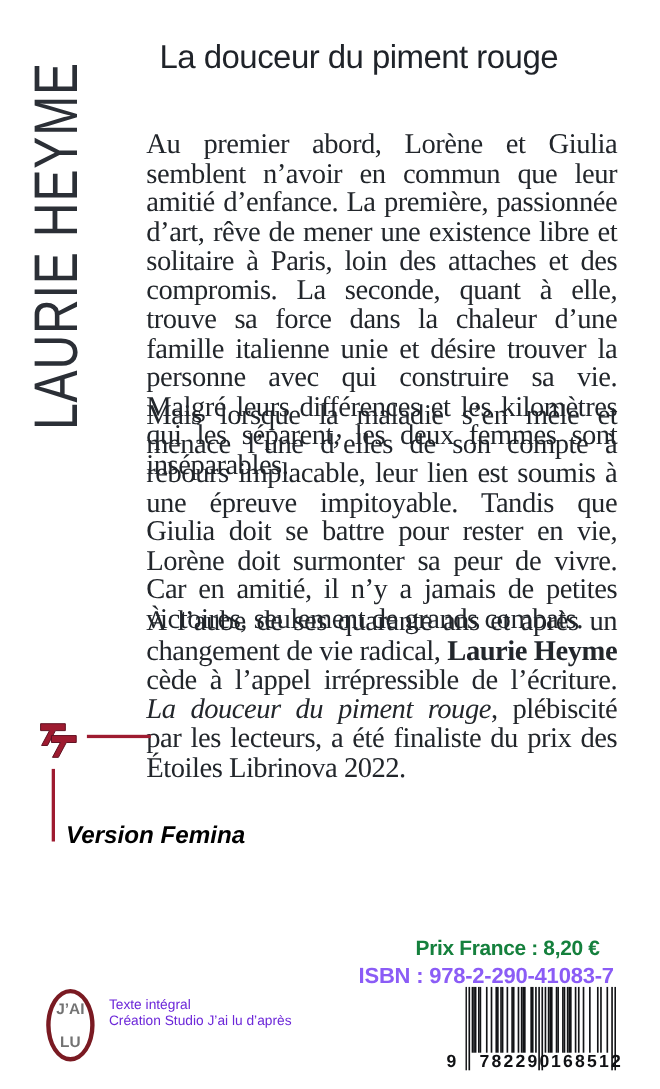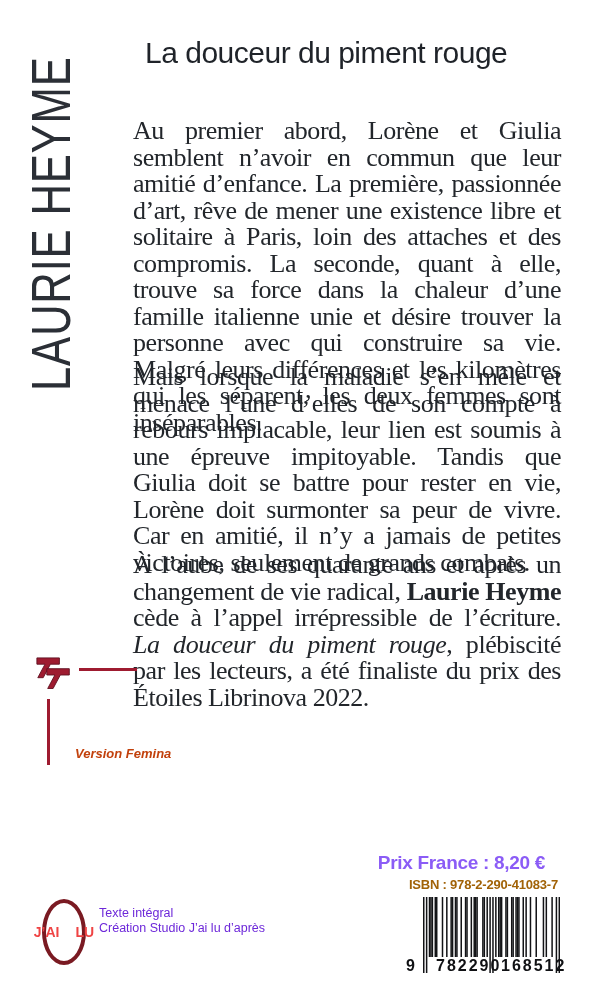--- a/index.html
+++ b/index.html
@@ -26,34 +26,34 @@
   .bio{top:526px;}
   .bio b{font-weight:700;}
   .bio i{font-style:italic;}
 
   
   .quote-icon{position:absolute;left:36px;top:656px;width:36px;height:38px;}
   .rule-h{position:absolute;left:79px;top:668px;width:58px;height:3px;background:#9e1b30;}
   .rule-v{position:absolute;left:47px;top:699px;width:3px;height:66px;background:#9e1b30;}
   .review-quote{position:absolute;left:75px;top:690px;width:492px;
     font-size:19px;line-height:27.5px;letter-spacing:-0.3px;color:#22262b;}
-  .review-source{position:absolute;left:75px;top:746px;
-    font-size:13px;font-weight:700;font-style:italic;color:#c2410c;}
+  .review-source{position:absolute;left:60px;top:746px;
+    font-size:22px;font-weight:700;font-style:italic;color:#000000;}
 
   
   .logo-oval{position:absolute;left:42px;top:899px;width:44px;height:66px;
     border:4px solid #7a1a22;border-radius:50%;box-sizing:border-box;
-    display:flex;flex-direction:row;align-items:center;justify-content:center;
-    color:#ef4444;font-weight:700;line-height:14px;font-size:14px;letter-spacing:0;gap:16px;}
+    display:flex;flex-direction:column;align-items:center;justify-content:center;
+    color:#737373;font-weight:700;line-height:14px;font-size:14px;letter-spacing:0;gap:16px;}
   .credits{position:absolute;left:99px;top:906px;
     font-size:12.5px;line-height:14.8px;color:#6d28d9;}
   .price-line{position:absolute;right:55px;top:852px;
-    font-size:19px;font-weight:700;letter-spacing:-0.3px;color:#8b5cf6;white-space:nowrap;}
+    font-size:19px;font-weight:700;letter-spacing:-0.3px;color:#15803d;white-space:nowrap;}
   .isbn-line{position:absolute;right:42px;top:877px;
-    font-size:13px;font-weight:700;letter-spacing:-0.2px;color:#a16207;white-space:nowrap;}
+    font-size:20px;font-weight:700;letter-spacing:-0.2px;color:#8b5cf6;white-space:nowrap;}
   .barcode{position:absolute;left:423px;top:897px;width:137px;height:80px;}
   .barcode svg{position:absolute;left:0;top:0;}
   .bc-num{position:absolute;font-size:16px;font-weight:700;color:#101114;
     letter-spacing:2px;top:60px;white-space:nowrap;}
   .bc-left-digit{left:-17px;letter-spacing:0;}
   .bc-mid{left:13px;}
   .bc-right{left:78px;}
 </style>
 </head>
 <body>

